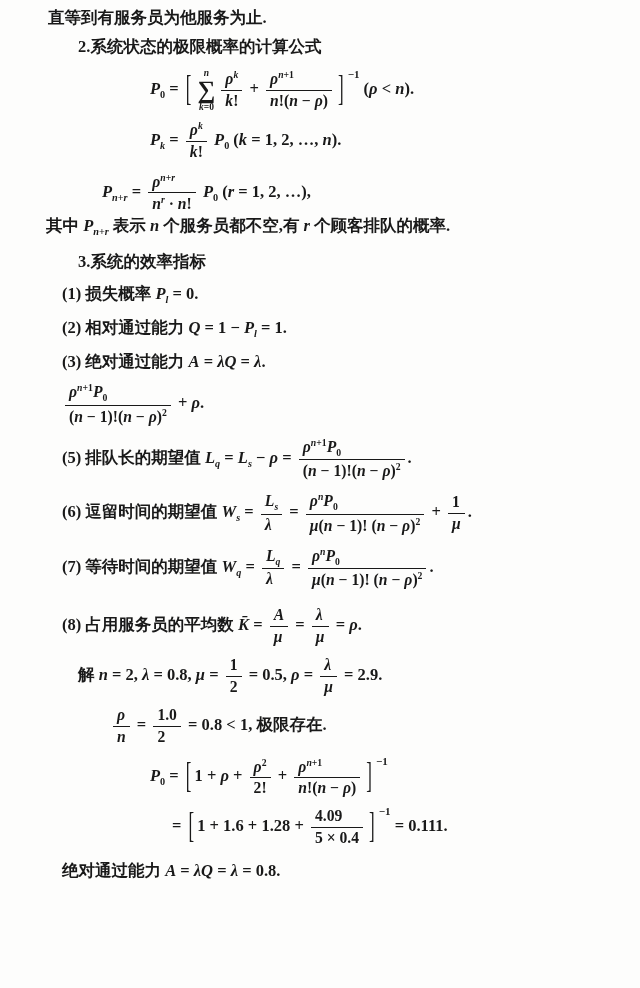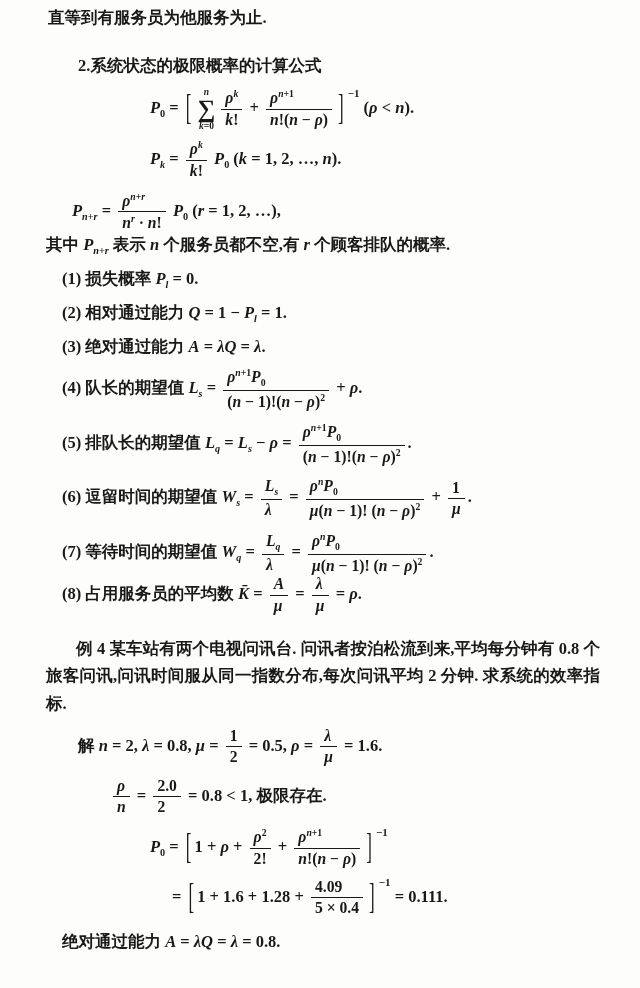--- a/index.html
+++ b/index.html
@@ -20,34 +20,34 @@
   .frac .den{display:block;padding:1px 4px 0;}
   
   .sum{display:inline-flex;flex-direction:column;align-items:center;vertical-align:middle;line-height:1;margin:0 3px;}
   .sum .lim{font-size:9.5px;line-height:1.1;}
   .sum .sigma{font-size:25px;line-height:.95;font-weight:bold;}
   
   .bigbr{display:inline-block;vertical-align:middle;transform:scaleY(2.15);font-weight:normal;margin:0 3px;font-size:17px;}
   .bsup{font-size:11px;vertical-align:16px;margin-left:1px;}
   
   #l01{margin:6px 0 0 48px;}
-  #l02{margin:24px 0 0 78px;font-family:Liberation Serif, serif;}
+  #l02{margin:5px 0 0 78px;font-family:Liberation Serif, serif;}
   #l03{margin:8px 0 0 150px;}
   #l04{margin:8px 0 0 150px;}
-  #l05{margin:10px 0 0 72px;}
+  #l05{margin:10px 0 0 102px;}
   #l06{margin:0 0 0 46px;}
   #l07{margin:10px 0 0 78px;}
   #l08{margin:8px 0 0 62px;}
   #l09{margin:8px 7px 0 62px;}
   #l10{margin:8px 0 0 62px;}
   #l11{margin:8px 0 0 62px;}
   #l12{margin:10px 0 0 62px;}
   #l13{margin:10px 0 0 62px;}
   #l14{margin:10px 0 0 62px;}
-  #l15{margin:0 0 0 62px;}
+  #l15{margin:16px 0 0 62px;}
   #l16{margin:20px 40px 0 46px;text-indent:30px;text-align:justify;line-height:1.65;}
   #l17{margin:10px 0 0 78px;}
   #l18{margin:10px 0 0 110px;}
   #l19{margin:8px 0 0 150px;}
   #l20{margin:6px 0 0 172px;}
   #l21{margin:12px 0 0 62px;}
 </style>
 </head>
 <body>
 
@@ -55,28 +55,28 @@
   <div class="line wrap" id="l01"><span class="seg">直等到有服务员为他服务为止.</span></div>
   <div class="line" id="l02"><span class="seg">2.系统状态的极限概率的计算公式</span></div>
   <div class="line" id="l03"><span class="seg"><i>P</i><sub>0</sub> = </span><span class="bigbr">[</span><span class="sum">
         <span class="lim"><i>n</i></span>
         <span class="sigma">∑</span>
         <span class="lim"><i>k</i>=0</span>
       </span><span class="frac"><span class="num"><i>ρ</i><sup><i>k</i></sup></span><span class="den"><i>k</i>!</span></span><span class="seg"> + </span><span class="frac"><span class="num"><i>ρ</i><sup><i>n</i>+1</sup></span><span class="den"><i>n</i>!(<i>n</i> − <i>ρ</i>)</span></span><span class="bigbr">]</span><sup class="bsup">−1</sup><span class="seg">  (<i>ρ</i> &lt; <i>n</i>).</span></div>
   <div class="line" id="l04"><span class="seg"><i>P</i><sub><i>k</i></sub> = </span><span class="frac"><span class="num"><i>ρ</i><sup><i>k</i></sup></span><span class="den"><i>k</i>!</span></span><span class="seg"> <i>P</i><sub>0</sub>  (<i>k</i> = 1, 2, …, <i>n</i>).</span></div>
   <div class="line" id="l05"><span class="seg"><i>P</i><sub><i>n</i>+<i>r</i></sub> = </span><span class="frac"><span class="num"><i>ρ</i><sup><i>n</i>+<i>r</i></sup></span><span class="den"><i>n</i><sup><i>r</i></sup> · <i>n</i>!</span></span><span class="seg"> <i>P</i><sub>0</sub>  (<i>r</i> = 1, 2, …),</span></div>
   <div class="line wrap" id="l06"><span class="seg">其中 <i>P</i><sub><i>n</i>+<i>r</i></sub> 表示 <i>n</i> 个服务员都不空,有 <i>r</i> 个顾客排队的概率.</span></div>
+  <div class="line" id="l07"><span class="seg">3.系统的效率指标</span></div>
   <div class="line" id="l08"><span class="seg">(1) 损失概率 <i>P</i><sub><i>l</i></sub> = 0.</span></div>
   <div class="line" id="l09"><span class="seg">(2) 相对通过能力 <i>Q</i> = 1 − <i>P</i><sub><i>l</i></sub> = 1.</span></div>
   <div class="line" id="l10"><span class="seg">(3) 绝对通过能力 <i>A</i> = <i>λQ</i> = <i>λ</i>.</span></div>
-  <div class="line" id="l11"><span class="seg">(4) 队长的期望值 <i>L</i><sub><i>s</i></sub> = </span><span class="frac"><span class="num"><i>ρ</i><sup><i>n</i>+1</sup><i>P</i><sub>0</sub></span><span class="den">(<i>n</i> − 1)!(<i>n</i> − <i>ρ</i>)<sup>2</sup></span></span><span class="seg"> + <i>ρ</i>.</span></div>
+  <div class="line" id="l11"><span class="frac"><span class="num"><i>ρ</i><sup><i>n</i>+1</sup><i>P</i><sub>0</sub></span><span class="den">(<i>n</i> − 1)!(<i>n</i> − <i>ρ</i>)<sup>2</sup></span></span><span class="seg"> + <i>ρ</i>.</span></div>
   <div class="line" id="l12"><span class="seg">(5) 排队长的期望值 <i>L</i><sub><i>q</i></sub> = <i>L</i><sub><i>s</i></sub> − <i>ρ</i> = </span><span class="frac"><span class="num"><i>ρ</i><sup><i>n</i>+1</sup><i>P</i><sub>0</sub></span><span class="den">(<i>n</i> − 1)!(<i>n</i> − <i>ρ</i>)<sup>2</sup></span></span><span class="seg">.</span></div>
   <div class="line" id="l13"><span class="seg">(6) 逗留时间的期望值 <i>W</i><sub><i>s</i></sub> = </span><span class="frac"><span class="num"><i>L</i><sub><i>s</i></sub></span><span class="den"><i>λ</i></span></span><span class="seg"> = </span><span class="frac"><span class="num"><i>ρ</i><sup><i>n</i></sup><i>P</i><sub>0</sub></span><span class="den"><i>μ</i>(<i>n</i> − 1)! (<i>n</i> − <i>ρ</i>)<sup>2</sup></span></span><span class="seg"> + </span><span class="frac"><span class="num">1</span><span class="den"><i>μ</i></span></span><span class="seg">.</span></div>
   <div class="line" id="l14"><span class="seg">(7) 等待时间的期望值 <i>W</i><sub><i>q</i></sub> = </span><span class="frac"><span class="num"><i>L</i><sub><i>q</i></sub></span><span class="den"><i>λ</i></span></span><span class="seg"> = </span><span class="frac"><span class="num"><i>ρ</i><sup><i>n</i></sup><i>P</i><sub>0</sub></span><span class="den"><i>μ</i>(<i>n</i> − 1)! (<i>n</i> − <i>ρ</i>)<sup>2</sup></span></span><span class="seg">.</span></div>
   <div class="line" id="l15"><span class="seg">(8) 占用服务员的平均数 <i>K̄</i> = </span><span class="frac"><span class="num"><i>A</i></span><span class="den"><i>μ</i></span></span><span class="seg"> = </span><span class="frac"><span class="num"><i>λ</i></span><span class="den"><i>μ</i></span></span><span class="seg"> = <i>ρ</i>.</span></div>
-  <div class="line wrap" id="l16"><span class="seg"><b>例 4</b>  某车站有两个电视问讯台. 问讯者按泊松流到来,平均每分钟有 0.8 个旅客问讯,问讯时间服从同一指数分布,每次问讯平均 2 分钟.  求系统的效率指标.</span></div>
-  <div class="line" id="l17"><span class="seg"><b>解</b>  <i>n</i> = 2, <i>λ</i> = 0.8, <i>μ</i> = </span><span class="frac"><span class="num">1</span><span class="den">2</span></span><span class="seg"> = 0.5, <i>ρ</i> = </span><span class="frac"><span class="num"><i>λ</i></span><span class="den"><i>μ</i></span></span><span class="seg"> = 1.6.</span></div>
-  <div class="line" id="l18"><span class="frac"><span class="num"><i>ρ</i></span><span class="den"><i>n</i></span></span><span class="seg"> = </span><span class="frac"><span class="num">2.0</span><span class="den">2</span></span><span class="seg"> = 0.8 &lt; 1, 极限存在.</span></div>
+  <div class="line" id="l17"><span class="seg"><b>解</b>  <i>n</i> = 2, <i>λ</i> = 0.8, <i>μ</i> = </span><span class="frac"><span class="num">1</span><span class="den">2</span></span><span class="seg"> = 0.5, <i>ρ</i> = </span><span class="frac"><span class="num"><i>λ</i></span><span class="den"><i>μ</i></span></span><span class="seg"> = 2.9.</span></div>
+  <div class="line" id="l18"><span class="frac"><span class="num"><i>ρ</i></span><span class="den"><i>n</i></span></span><span class="seg"> = </span><span class="frac"><span class="num">1.0</span><span class="den">2</span></span><span class="seg"> = 0.8 &lt; 1, 极限存在.</span></div>
   <div class="line" id="l19"><span class="seg"><i>P</i><sub>0</sub> = </span><span class="bigbr">[</span><span class="seg">1 + <i>ρ</i> + </span><span class="frac"><span class="num"><i>ρ</i><sup>2</sup></span><span class="den">2!</span></span><span class="seg"> + </span><span class="frac"><span class="num"><i>ρ</i><sup><i>n</i>+1</sup></span><span class="den"><i>n</i>!(<i>n</i> − <i>ρ</i>)</span></span><span class="bigbr">]</span><sup class="bsup">−1</sup></div>
   <div class="line" id="l20"><span class="seg">= </span><span class="bigbr">[</span><span class="seg">1 + 1.6 + 1.28 + </span><span class="frac"><span class="num">4.09</span><span class="den">5 × 0.4</span></span><span class="bigbr">]</span><sup class="bsup">−1</sup><span class="seg"> = 0.111.</span></div>
   <div class="line" id="l21"><span class="seg">绝对通过能力 <i>A</i> = <i>λQ</i> = <i>λ</i> = 0.8.</span></div>
 
 </div>
 
 </body></html>

